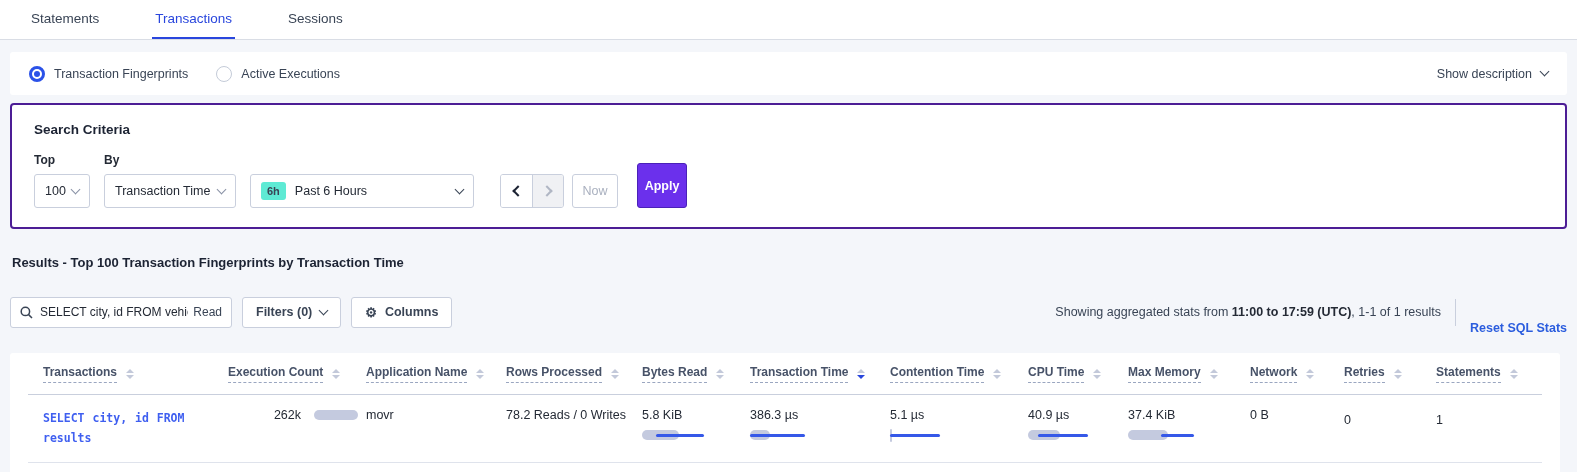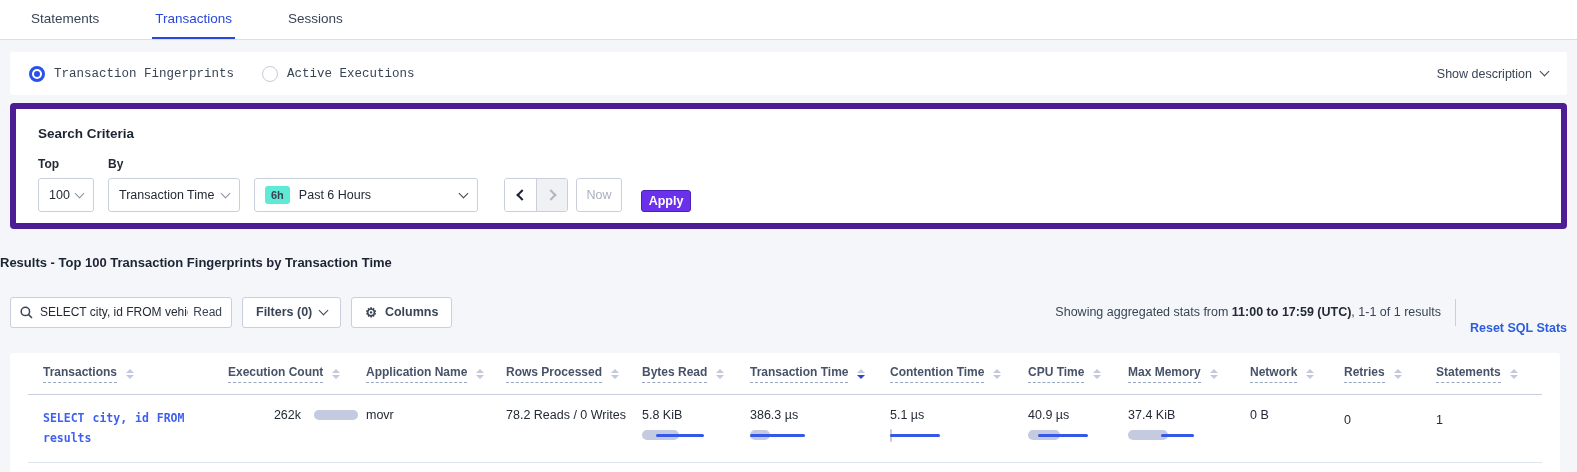--- a/index.html
+++ b/index.html
@@ -13,34 +13,34 @@
   
   .tabbar { height:40px; background:#fff; border-bottom:1px solid #d9dde5;
             display:flex; align-items:stretch; padding-left:28px; }
   .tab { display:flex; align-items:center; margin-right:50px; font-size:13.5px;
          color:#394455; border-bottom:2px solid transparent; padding:0 3px; cursor:pointer; }
   .tab.active { color:#2946dd; border-bottom-color:#2946dd; }
   
   .radio-panel { margin:12px 10px 8px 10px; background:#fff; border-radius:3px;
                  height:43px; display:flex; align-items:center; justify-content:space-between;
                  padding:0 19px; }
-  .radio-group { display:flex; align-items:flex-end; gap:28px;font-family:Liberation Mono, monospace; }
+  .radio-group { display:flex; align-items:flex-end; gap:28px; }
   .radio-option { display:flex; align-items:center; gap:9px; cursor:pointer; }
   .radio-outer { width:16px; height:16px; border-radius:50%; border:3px solid #2b52e8;
                  display:flex; align-items:center; justify-content:center; background:#fff; }
   .radio-outer.off { border:1px solid #c4cbd8; }
   .radio-dot { width:6px; height:6px; border-radius:50%; background:#2b52e8; }
   .radio-label { font-size:12.5px; color:#394455; }
   .show-desc { display:flex; align-items:center; gap:9px; font-size:12.5px; color:#394455; cursor:pointer; }
   
   .chev { width:7px; height:7px; border-right:1.7px solid #394455; border-bottom:1.7px solid #394455;
           transform:rotate(45deg); display:inline-block; margin-top:-4px; }
   .chev.gray { border-color:#8891a5; }
   
-  .criteria-card { margin:0 10px; background:#fff; border:6px solid #4c1d95; border-radius:4px;
+  .criteria-card { margin:0 10px; background:#fff; border:2px solid #4c1d95; border-radius:4px;
                    padding:17px 22px 21px 22px; height:126px; }
   .criteria-title { font-size:13.5px; font-weight:700; color:#1c2333; margin-bottom:16px; }
   .criteria-fields { display:flex; align-items:flex-end; }
   .field { margin-right:14px; }
   .field-label { font-size:12px; font-weight:700; color:#242a35; margin-bottom:7px; }
   .select { height:34px; border:1px solid #c9cfdd; border-radius:3px; background:#fff;
             display:flex; align-items:center; padding:0 10px; font-size:12.5px; color:#242a35;
             cursor:pointer; }
   .select .chev { margin-left:auto; }
   .sel-top { width:56px; }
@@ -53,25 +53,25 @@
   .arrow-btn { width:31px; height:100%; background:#fff; display:flex; align-items:center;
                justify-content:center; cursor:pointer; }
   .arrow-btn + .arrow-btn { border-left:1px solid #c9cfdd; }
   .arrow-btn.disabled { background:#f0f1f4; cursor:default; }
   .arr { width:8px; height:8px; border-left:2px solid #1c2333; border-bottom:2px solid #1c2333; }
   .arr.left  { transform:rotate(45deg); margin-left:3px; }
   .arr.right { transform:rotate(225deg); margin-right:3px; border-color:#b0b6c4; }
   .btn-now { margin-left:8px; width:46px; height:34px; background:#fff; border:1px solid #c9cfdd;
              border-radius:3px; font-size:12.5px; color:#a9b0bf; display:flex; align-items:center;
              justify-content:center; cursor:pointer; }
-  .btn-apply { margin-left:19px; width:50px; height:22px; background:#6b30ec; border:1px solid #4a21b8;
+  .btn-apply { margin-left:19px; width:50px; height:45px; background:#6b30ec; border:1px solid #4a21b8;
                border-radius:3px; font-size:12.5px; font-weight:700; color:#fff; display:flex;
                align-items:center; justify-content:center; cursor:pointer; }
   
-  .results-heading { margin:26px 10px 0 0; font-size:13px; font-weight:700; color:#1c2333; }
+  .results-heading { margin:26px 10px 0 12px; font-size:13px; font-weight:700; color:#1c2333; }
   .toolbar { margin:19px 10px 0 10px; display:flex; align-items:center; }
   .search-box { width:222px; height:31px; border:1px solid #c9cfdd; border-radius:3px; background:#fff;
                 display:flex; align-items:center; padding:0 9px; }
   .search-box input { border:none; outline:none; flex:1; min-width:0; font-size:12px; color:#242a35;
                       font-family:"Liberation Sans", sans-serif; background:transparent; }
   .enter-hint { font-size:12px; color:#394455; margin-left:5px; cursor:pointer; }
   .tb-btn { height:31px; border:1px solid #c9cfdd; border-radius:3px; background:#fff;
             font-size:12.5px; font-weight:700; color:#394455; padding:0 13px; display:flex;
             align-items:center; gap:8px; margin-left:10px; cursor:pointer; }
   .gear { font-size:13px; color:#394455; line-height:1; }

